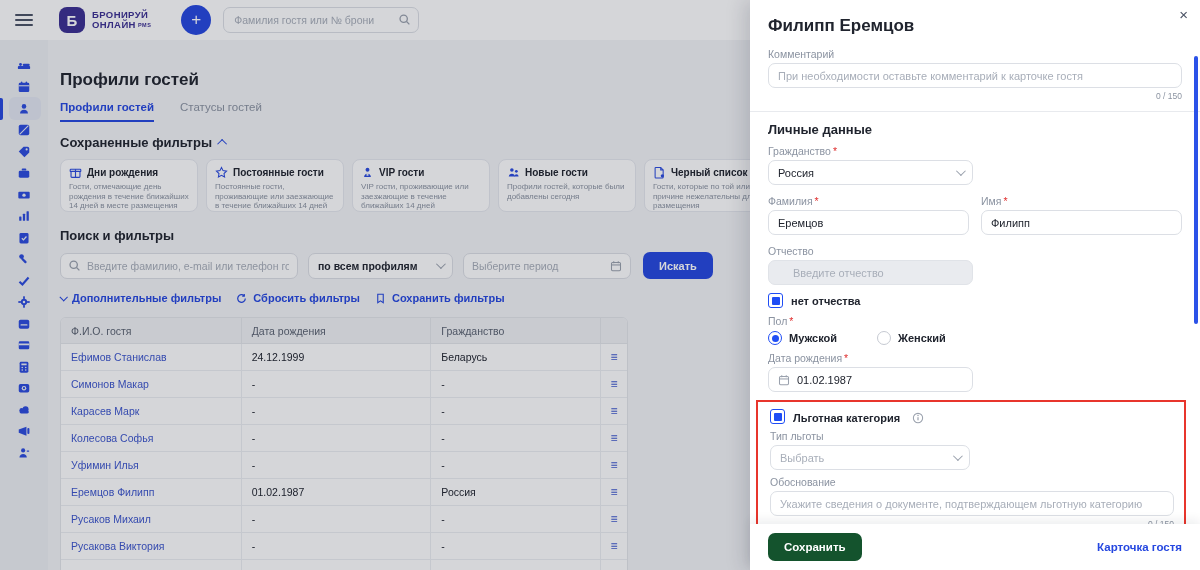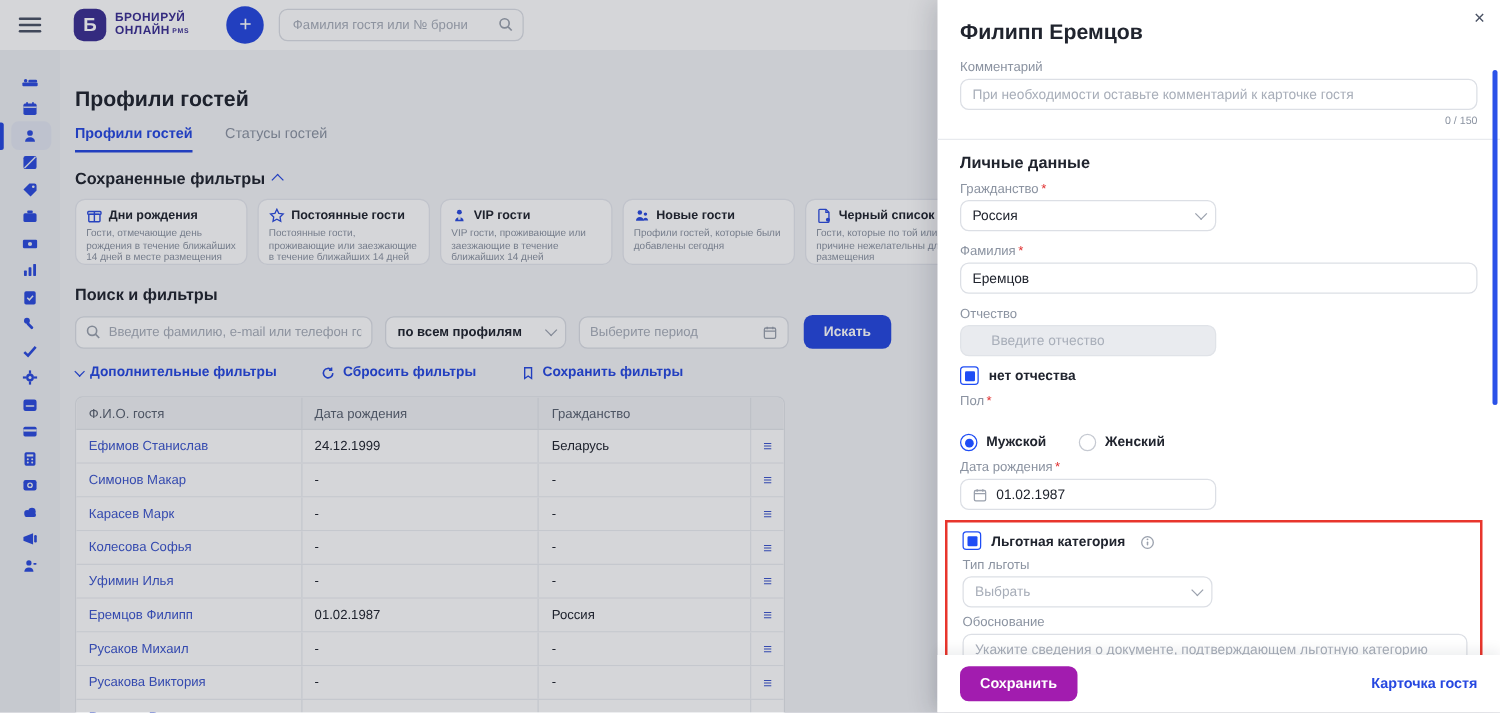--- a/index.html
+++ b/index.html
@@ -43,21 +43,21 @@
   .fcard-desc{font-size:8px;color:#8b93a1;line-height:9.5px;margin-top:3px;}
   .search-row{display:flex;align-items:center;margin-top:9px;gap:10px;}
   .msearch{position:relative;}
   .msearch input{width:238px;height:26px;border:1px solid #dcdfe5;border-radius:7px;padding:0 8px 0 26px;font-size:10.5px;outline:none;background:#fff;}
   .msearch .mag{position:absolute;left:8px;top:6px;}
   .mselect{width:145px;height:26px;border:1px solid #dcdfe5;border-radius:7px;background:#fff;display:flex;align-items:center;justify-content:space-between;padding:0 9px;font-size:10.5px;font-weight:bold;color:#20242e;cursor:pointer;}
   .mdate{width:168px;height:26px;border:1px solid #dcdfe5;border-radius:7px;background:#fff;display:flex;align-items:center;justify-content:space-between;padding:0 8px;cursor:pointer;}
   .mdate span{font-size:10.5px;color:#a8aeb9;}
   .chev-dn{width:7px;height:7px;border-right:1.5px solid #9aa1ad;border-bottom:1.5px solid #9aa1ad;transform:rotate(45deg) translateY(-2px);}
   .search-btn{margin-left:2px;height:27px;padding:0 16px;background:#2547e0;color:#fff;border:none;border-radius:7px;font-size:11px;font-weight:bold;cursor:pointer;}
-  .flinks{display:flex;gap:36px;margin-top:13px;align-items:center;}
+  .flinks{display:flex;gap:15px;margin-top:13px;align-items:center;}
   .flink{display:flex;align-items:center;gap:6px;font-size:11px;font-weight:bold;color:#2547e0;cursor:pointer;}
   .sml-chev{width:6px;height:6px;border-right:1.5px solid #2547e0;border-bottom:1.5px solid #2547e0;transform:rotate(45deg) translateY(-1px);}
 
   
   .gtable{width:568px;margin-top:13px;border:1px solid #e3e6ea;border-radius:6px;overflow:hidden;background:#fff;}
   .thead{display:flex;height:26px;background:#f1f2f5;border-bottom:1px solid #e3e6ea;font-size:10.5px;color:#5a6270;}
   .trow{display:flex;height:27px;background:#fff;border-bottom:1px solid #eceef2;font-size:10.5px;color:#20242e;}
   .trow:last-child{border-bottom:none;}
   .cell{display:flex;align-items:center;padding-left:10px;height:100%;}
   .c1{width:180px;}
@@ -85,32 +85,32 @@
   .d-section{font-size:13px;font-weight:bold;color:#20242e;margin-top:10px;}
   .half{width:205px;}
   .dselect{width:205px;height:25px;border:1px solid #dcdfe5;border-radius:7px;display:flex;align-items:center;justify-content:space-between;padding:0 9px;font-size:11px;color:#20242e;cursor:pointer;background:#fff;}
   .dselect .ph{color:#a8aeb9;}
   .two-col{display:flex;gap:12px;}
   .two-col > div{flex:1;}
   .chkrow{display:flex;align-items:center;gap:8px;margin-top:8px;cursor:pointer;}
   .chk{width:15px;height:15px;border:1.5px solid #1f4df5;border-radius:3px;background:#fff;display:flex;align-items:center;justify-content:center;}
   .chk i{display:block;width:8px;height:8px;background:#1f4df5;border-radius:1px;}
   .chklabel{font-size:11px;font-weight:bold;color:#20242e;}
-  .radios{display:flex;gap:26px;margin-top:20px;}
+  .radios{display:flex;gap:40px;margin-top:4px;}
   .radio{display:flex;align-items:center;gap:7px;cursor:pointer;font-size:11px;font-weight:bold;color:#20242e;}
   .rdot{width:14px;height:14px;border-radius:50%;border:1.5px solid #c6cad2;background:#fff;display:flex;align-items:center;justify-content:center;}
   .radio.sel .rdot{border-color:#1f4df5;}
   .radio.sel .rdot i{display:block;width:7px;height:7px;border-radius:50%;background:#1f4df5;}
   .ddate{width:205px;height:25px;border:1px solid #dcdfe5;border-radius:7px;display:flex;align-items:center;gap:7px;padding:0 9px;font-size:11px;color:#20242e;cursor:pointer;background:#fff;}
   .redbox{border:2px solid #e8352c;margin:8px -4px 0 -12px;padding:5px 10px 4px 12px;}
   .redbox .flabel{margin-top:6px;}
   .info-ic{margin-left:4px;}
   .d-contacts{font-size:13px;font-weight:bold;color:#20242e;margin-top:8px;}
   .d-footer{position:absolute;left:0;right:0;top:524px;height:46px;background:#fff;box-shadow:0 -4px 10px rgba(20,25,44,.07);display:flex;align-items:center;padding:0 18px;z-index:12;}
-  .save-btn{height:28px;padding:0 16px;background:#a21caf;color:#fff;border:none;border-radius:7px;font-size:11.5px;font-weight:bold;cursor:pointer;}
+  .save-btn{height:28px;padding:0 16px;background:#14532d;color:#fff;border:none;border-radius:7px;font-size:11.5px;font-weight:bold;cursor:pointer;}
   .guest-card-link{margin-left:auto;color:#2547e0;font-size:11.5px;font-weight:bold;cursor:pointer;}
   .dscroll{position:absolute;right:2px;top:56px;width:4px;height:268px;background:#2b52e8;border-radius:2px;z-index:13;cursor:grab;}
 
   svg.ic{display:block;}
 </style>
 </head>
 <body>
 
 <div class="header">
   <div class="hamburger">
@@ -503,20 +503,24 @@
     <div class="flabel" style="margin-top:8px;"><span>Гражданство</span><span class="req">*</span></div>
     <div class="dselect">
       <span>Россия</span>
       <span class="chev-dn"></span>
     </div>
 
     <div class="two-col">
       <div>
         <div class="flabel" style="margin-top:10px;"><span>Фамилия</span><span class="req">*</span></div>
         <input class="dinput" value="Еремцов" style="">
+      </div>
+      <div>
+        <div class="flabel" style="margin-top:10px;"><span>Имя</span><span class="req">*</span></div>
+        <input class="dinput" value="Филипп" style="">
       </div>
     </div>
 
     <div class="flabel" style="margin-top:10px;">Отчество</div>
     <input class="dinput half" disabled="" placeholder="Введите отчество" style="">
 
     <div class="chkrow">
       <span class="chk">
           <i></i>
         </span>

